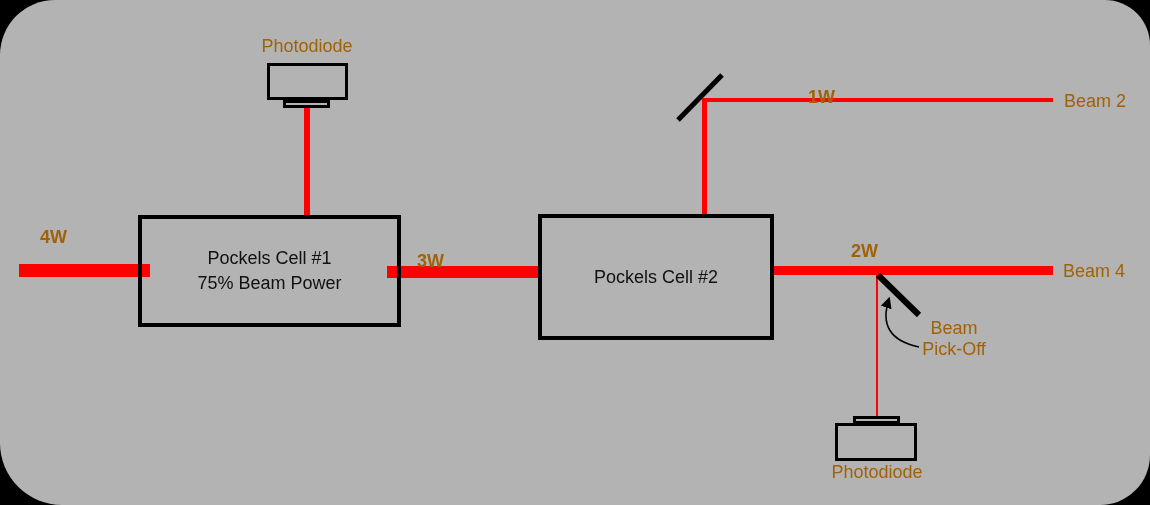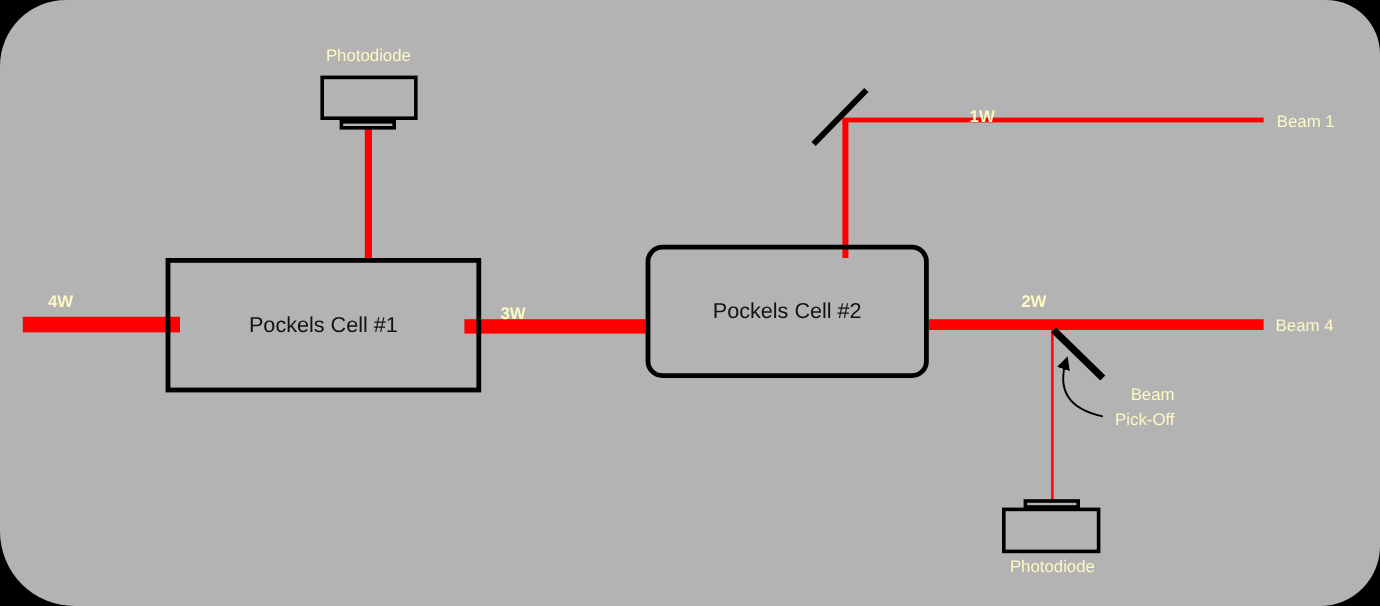--- a/index.html
+++ b/index.html
@@ -17,63 +17,64 @@
   }
   .beam{position:absolute;background:var(--beam,#ff0000);}
   .box{
     position:absolute;box-sizing:border-box;
     border:4px solid var(--ink,#000);
     display:flex;flex-direction:column;align-items:center;justify-content:center;
     text-align:center;
   }
   .box .bt{font-size:18px;line-height:25px;color:#111;white-space:nowrap;}
   .pd-part{position:absolute;box-sizing:border-box;border:3px solid var(--ink,#000);}
-  .lbl{position:absolute;color:#fef9c3;font-size:14px;line-height:19px;white-space:nowrap;}
+  .lbl{position:absolute;color:#a16207;font-size:18px;line-height:19px;white-space:nowrap;}
   .power{font-weight:bold;}
   .center{transform:translateX(-50%);text-align:center;}
   svg.overlay{position:absolute;inset:0;pointer-events:none;}
 </style>
 </head>
 <body style="background: rgb(0, 0, 0);">
 
 <div class="canvas">
   <div class="panel"></div>
 
   <div class="beam" style="left:19px;top:264px;width:131px;height:13px;"></div>
   <div class="beam" style="left:387px;top:266px;width:151px;height:12px;"></div>
   <div class="beam" style="left:774px;top:266px;width:279px;height:9px;"></div>
   <div class="beam" style="left:702px;top:100px;width:5px;height:115px;"></div>
   <div class="beam" style="left:702px;top:98px;width:351px;height:4px;"></div>
   <div class="beam" style="left:304px;top:107px;width:6px;height:108px;"></div>
   <div class="beam" style="left:876px;top:271px;width:2px;height:146px;"></div>
 
   <div class="box" style="left:138px;top:215px;width:263px;height:112px;">
     <span class="bt">Pockels Cell #1</span>
+    <span class="bt">75% Beam Power</span>
   </div>
-  <div class="box" style="left:538px;top:204px;width:236px;height:111px;border-radius:14px;">
+  <div class="box" style="left:538px;top:214px;width:236px;height:126px;">
     <span class="bt">Pockels Cell #2</span>
   </div>
 
   <div class="pd-part" style="left:267px;top:63px;width:81px;height:37px;"></div>
   <div class="pd-part" style="left:283px;top:100px;width:47px;height:8px;"></div>
   <div class="lbl center" style="left:307px;top:37px;">Photodiode</div>
 
   <div class="pd-part" style="left:853px;top:416px;width:47px;height:8px;"></div>
   <div class="pd-part" style="left:835px;top:423px;width:82px;height:38px;"></div>
   <div class="lbl center" style="left:877px;top:463px;">Photodiode</div>
 
-  <div class="lbl power" style="left:40px;top:242px;">4W</div>
+  <div class="lbl power" style="left:40px;top:228px;">4W</div>
   <div class="lbl power" style="left:417px;top:252px;">3W</div>
   <div class="lbl power" style="left:807px;top:242px;margin-left:44px;">2W</div>
   <div class="lbl power" style="left:808px;top:72px;margin-top:16px;">1W</div>
 
-  <div class="lbl" style="left:1064px;top:92px;">Beam 1</div>
+  <div class="lbl" style="left:1064px;top:92px;">Beam 2</div>
   <div class="lbl" style="left:1063px;top:262px;">Beam 4</div>
 
-  <div class="lbl center" style="left:954px;top:318px;line-height:21px;text-align:right;">
+  <div class="lbl center" style="left:954px;top:318px;line-height:21px;">
     <span>Beam</span><br>
     <span>Pick-Off</span>
   </div>
 
   <svg class="overlay" width="1150" height="505" viewBox="0 0 1150 505">
     <defs>
       <marker id="ah" viewBox="0 0 10 10" refX="8" refY="5" markerWidth="7" markerHeight="7" orient="auto">
         <path d="M0,0 L10,5 L0,10 z" fill="#000"></path>
       </marker>
     </defs>

